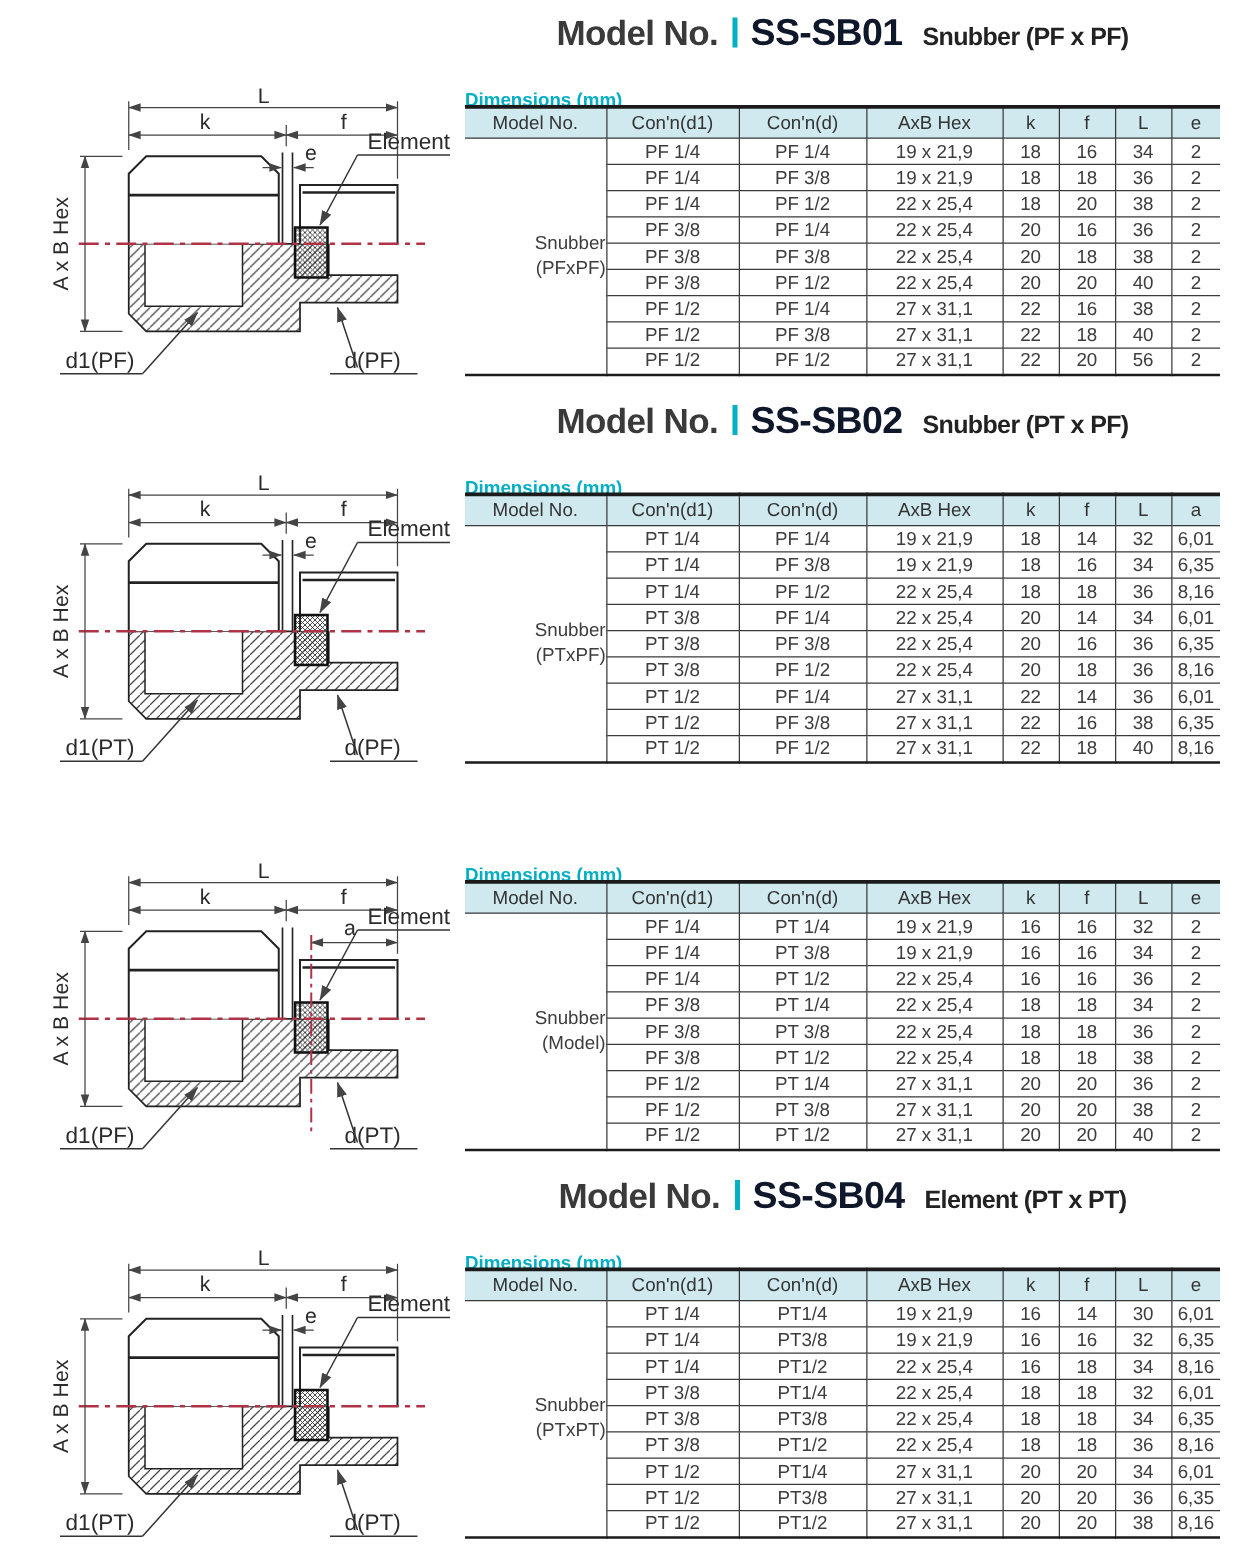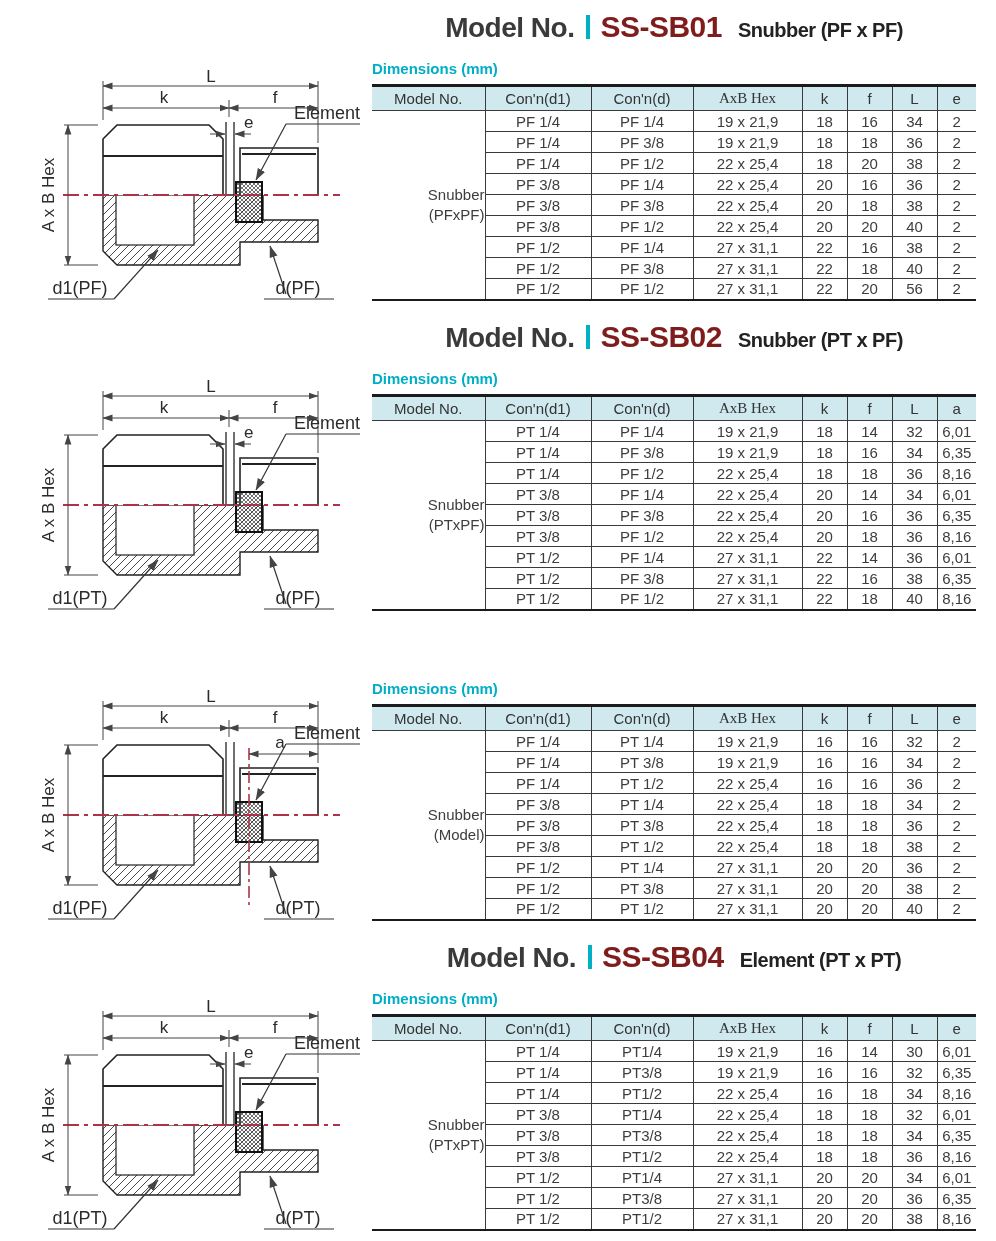--- a/index.html
+++ b/index.html
@@ -8,39 +8,39 @@
     width:996px; height:1241px; position:relative; overflow:hidden;
     font-family:"Liberation Sans","DejaVu Sans",sans-serif; color:#3d3d3d;
   }
   .sec { position:relative; height:310px; }
   .sec-title {
     position:absolute; left:372px; width:604px; top:10px;
     text-align:center; white-space:nowrap;
   }
   .t-prefix { font-size:28px; font-weight:700; color:#3a3a3a; letter-spacing:-0.5px; }
   .t-bar { display:inline-block; width:4px; height:24px; background:#00b0c4; margin:0 10px 0 12px; vertical-align:-2px; }
-  .t-model { font-size:30px; font-weight:700; color:#7f1d1d; letter-spacing:-0.5px; }
+  .t-model { font-size:30px; font-weight:700; color:#0f172a; letter-spacing:-0.5px; }
   .t-sub { font-size:20px; font-weight:600; color:#222; margin-left:16px; letter-spacing:-0.5px; }
-  .dim-label { position:absolute; left:372px; top:60px; font-size:15px; font-weight:700; color:#00aec6; }
+  .dim-label { position:absolute; left:372px; top:72px; font-size:15px; font-weight:700; color:#00aec6; }
   table.dims {
     position:absolute; left:372px; top:84px; width:604px;
     border-collapse:collapse; table-layout:fixed;
     border-top:3px solid #1b1b1b; border-bottom:2px solid #1b1b1b;
     font-size:15px; color:#3d3d3d;
   }
   .dims th {
     background:#cfe9ee; font-weight:400; height:25px; text-align:center;
     border:1px solid #3a3a3a; border-top:none; color:#333;
   }
   .dims td { height:21px; text-align:center; border:1px solid #3a3a3a; }
   .dims th:first-child, .dims td.group { border-left:none; }
   .dims th:last-child, .dims td:last-child { border-right:none; }
   .dims td.group { border-top:none; border-bottom:none; background:#fff; line-height:1.35;text-align:right; }
   .dims th.c0 { width:113px; } .dims th.c1 { width:106px; } .dims th.c2 { width:102px;margin-top:32px; }
-  .dims th.c3 { width:109px;font-family:Liberation Serif, serif; } .dims th.c4 { width:45px; } .dims th.c5 { width:45px; }
+  .dims th.c3 { width:109px; } .dims th.c4 { width:45px; } .dims th.c5 { width:45px; }
   .dims th.c6 { width:45px; } .dims th.c7 { width:39px; }
   svg.draw { position:absolute; left:8px; top:70px; width:355px; height:235px; }
   svg.draw text { font-family:"Liberation Sans","DejaVu Sans",sans-serif; fill:#2b2b2b; }
   .defs-holder { position:absolute; width:0; height:0; }
 </style>
 </head>
 <body>
 
 <svg class="defs-holder" aria-hidden="true">
   <defs>

